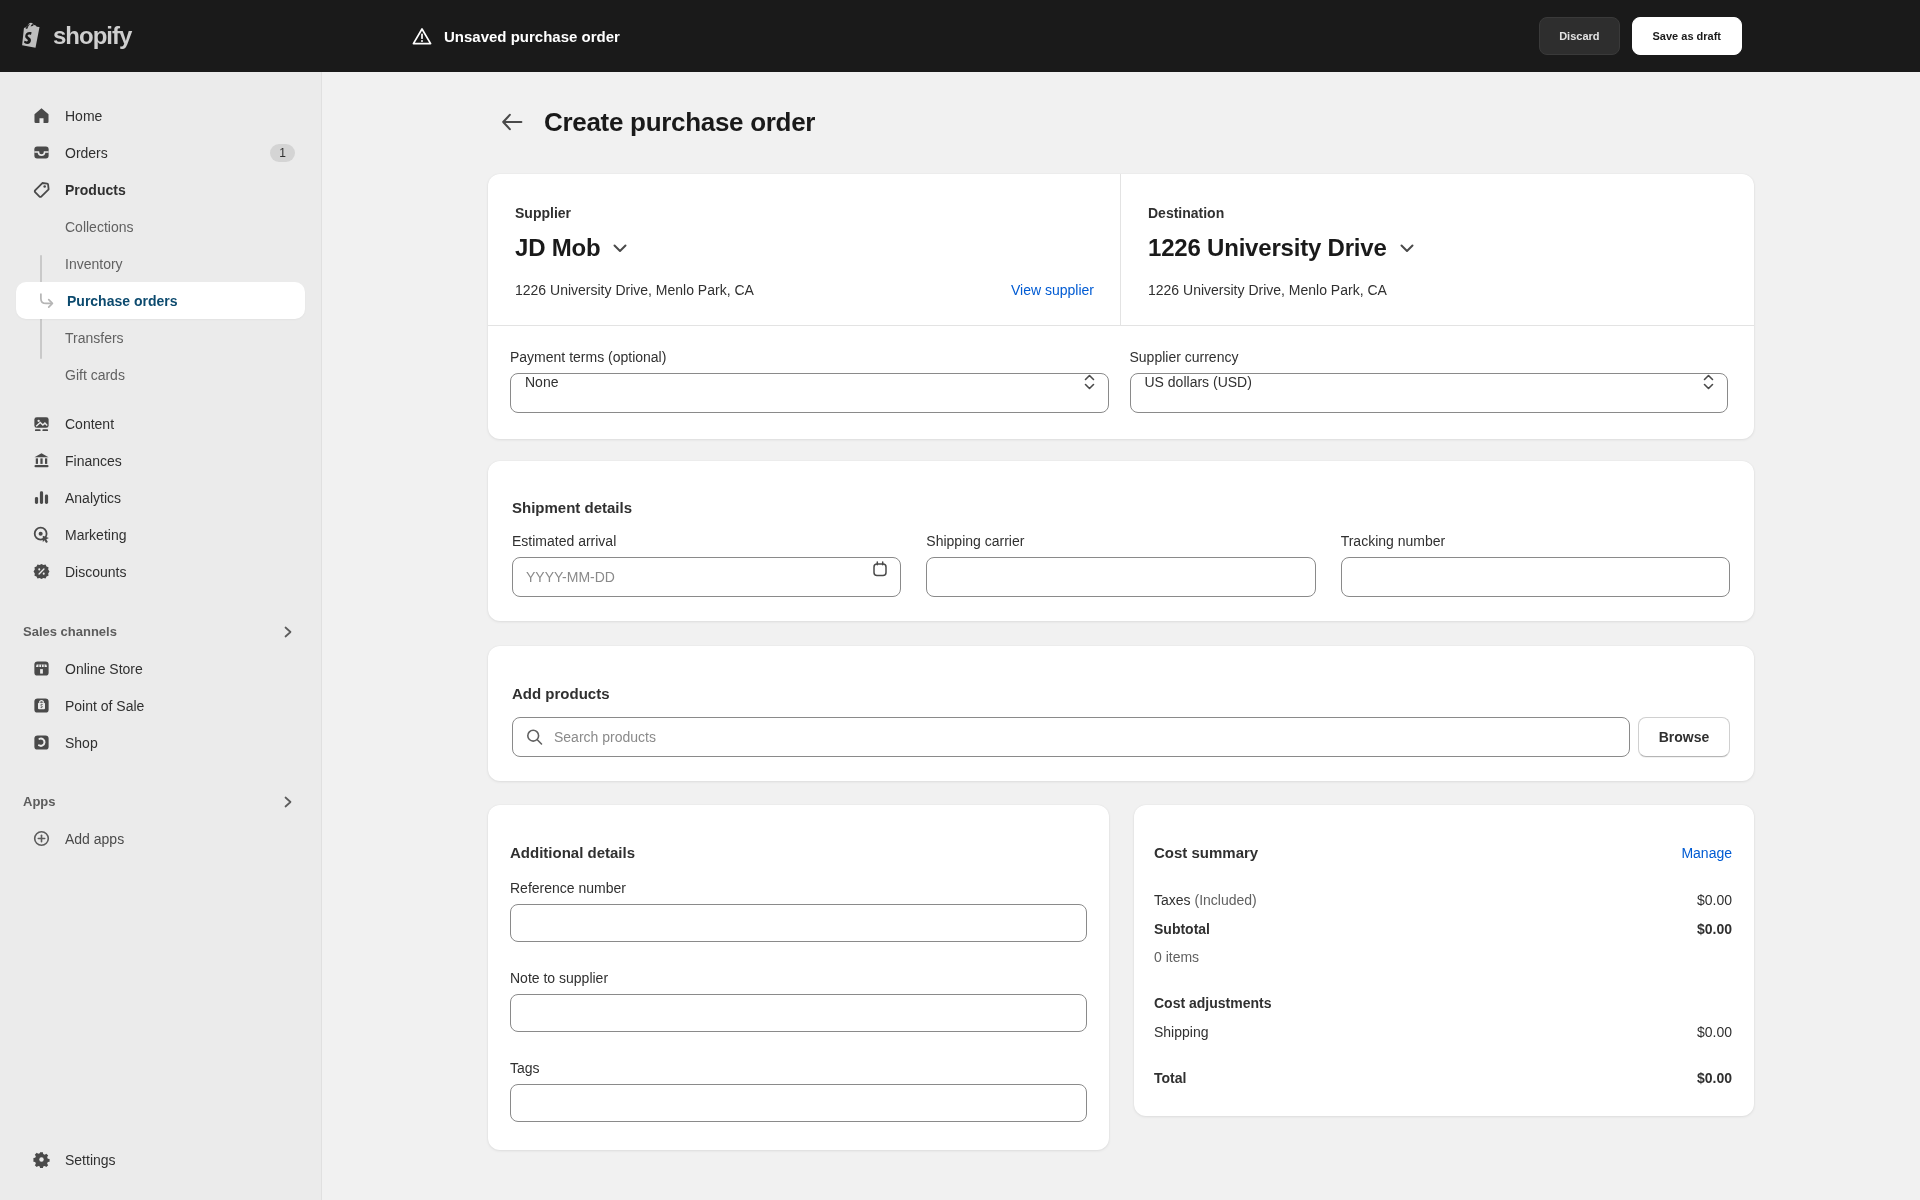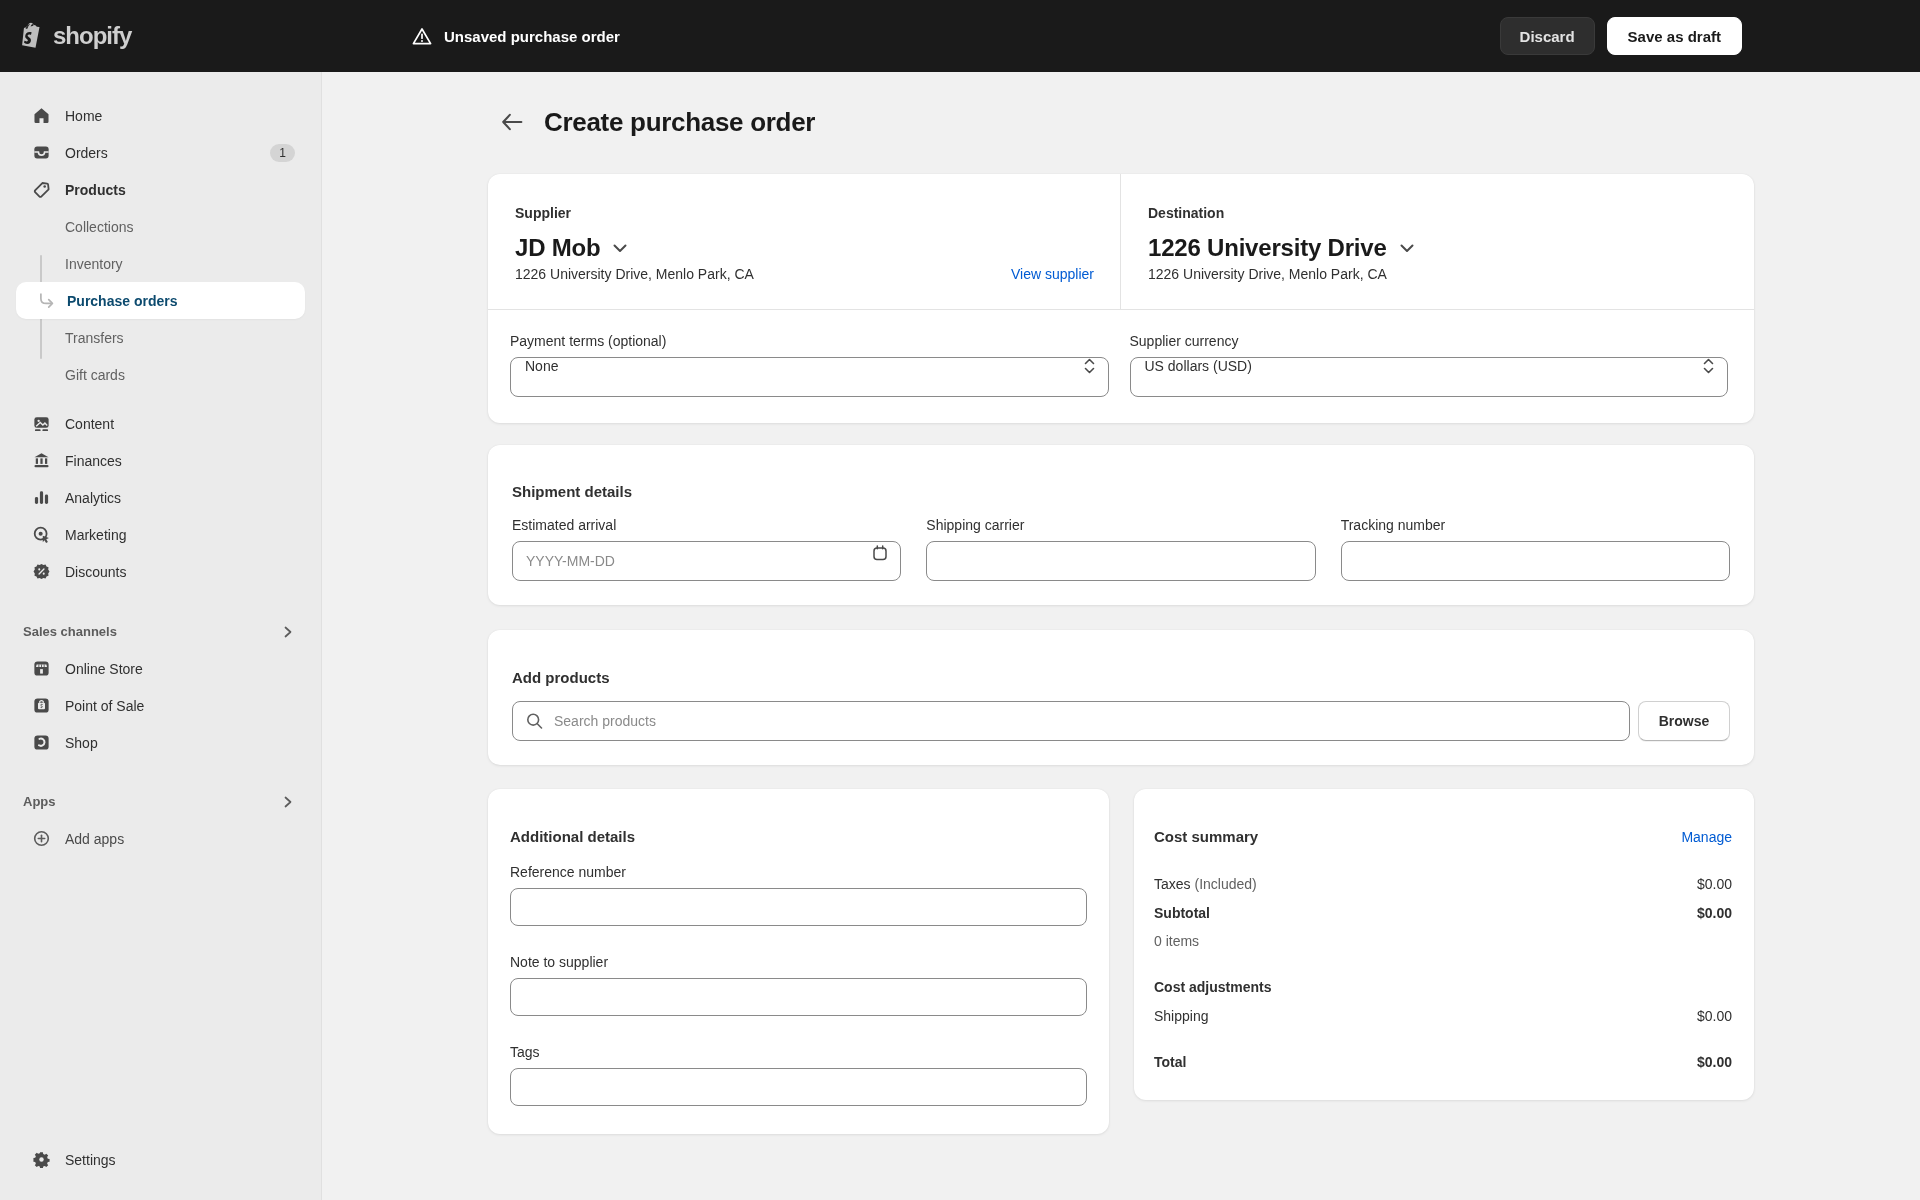--- a/index.html
+++ b/index.html
@@ -9,21 +9,21 @@
     font-family:"Liberation Sans", sans-serif; background:#f1f1f1; color:#303030;
   }
   
   .topbar { position:absolute; top:0; left:0; width:1920px; height:72px; background:#1a1a1a;
             display:flex; align-items:center; z-index:10; }
   .logo { display:flex; align-items:center; gap:7px; margin-left:20px; }
   .logo-text { color:#cfcfcf; font-size:24px; font-weight:800; letter-spacing:-1px; }
   .topbar-status { position:absolute; left:412px; top:0; height:72px; display:flex; align-items:center; gap:12px; }
   .topbar-status .txt { color:#ffffff; font-size:15px; font-weight:700; }
   .topbar-actions { margin-left:auto; margin-right:178px; display:flex; gap:12px; }
-  .btn { height:38px; border-radius:8px; font-family:inherit; font-size:15px; font-weight:650; cursor:pointer; }
+  .btn { height:38px; border-radius:8px; font-family:inherit; font-size:11px; font-weight:650; cursor:pointer; }
   .btn-dark { background:#2e2e2e; color:#e3e3e3; border:1px solid #3a3a3a; padding:0 19px; }
   .btn-light { background:#ffffff; color:#1a1a1a; border:1px solid #ffffff; padding:0 20px; }
   
   .sidebar { position:absolute; top:72px; left:0; width:322px; height:1128px;
              background:#ebebeb; border-right:1px solid #e0e0e0; }
   .nav-list { padding-top:25px; position:relative; }
   .nav-row { height:37px; margin:0 16px; padding-left:17px; display:flex; align-items:center;
              border-radius:10px; font-size:14px; font-weight:500; color:#303030; cursor:pointer; position:relative; }
   .nav-icon { width:17px; height:17px; display:inline-flex; align-items:center; justify-content:center; flex:none; }
   .nav-label { margin-left:15px; white-space:nowrap; }
@@ -45,21 +45,21 @@
   .back-btn { width:28px; height:28px; display:flex; align-items:center; justify-content:center; cursor:pointer; border-radius:6px; }
   .page-title { font-size:26px; font-weight:700; color:#1a1a1a; letter-spacing:-0.3px; }
   .card { background:#ffffff; border-radius:12px; box-shadow:0 1px 3px rgba(0,0,0,.08), 0 0 2px rgba(0,0,0,.05); }
   .card1 { margin-top:32px; }
   .c1-top { display:grid; grid-template-columns:1fr 1fr; border-bottom:1px solid #e3e3e3; }
   .c1-cell { padding:31px 26px 27px 27px; }
   .c1-cell.first { border-right:1px solid #e3e3e3; }
   .cell-label { font-size:14px; font-weight:650; color:#303030; }
   .name-row { display:inline-flex; align-items:center; gap:13px; margin-top:13px; cursor:pointer; }
   .big-name { font-size:24px; font-weight:700; color:#1a1a1a; letter-spacing:-0.2px; }
-  .addr-row { display:flex; justify-content:space-between; align-items:center; margin-top:4px; font-size:14px; color:#303030; }
+  .addr-row { display:flex; justify-content:space-between; align-items:center; margin-top:20px; font-size:14px; color:#303030; }
   .link { color:#005bd3; cursor:pointer; text-decoration:none; font-size:14px; }
   .c1-bottom { display:grid; grid-template-columns:1fr 1fr; gap:21px; padding:23px 26px 26px 22px; }
   .field-label { font-size:14px; color:#303030; display:block; }
   .select { margin-top:8px; height:40px; border:1px solid #8a8a8a; border-radius:8px; background:#fff;
             display:flex; align-items:flex-start; justify-content:space-between; padding:0 13px 0 14px;
             font-size:14px; color:#303030; cursor:pointer; }
   .input { margin-top:8px; width:100%; height:40px; border:1px solid #8a8a8a; border-radius:8px;
            background:#fff; padding:0 13px; font-size:14px; color:#303030; font-family:inherit; }
   .input::placeholder { color:#8a8a8a; }
   .card2 { margin-top:22px; padding:26px 24px 24px; }

